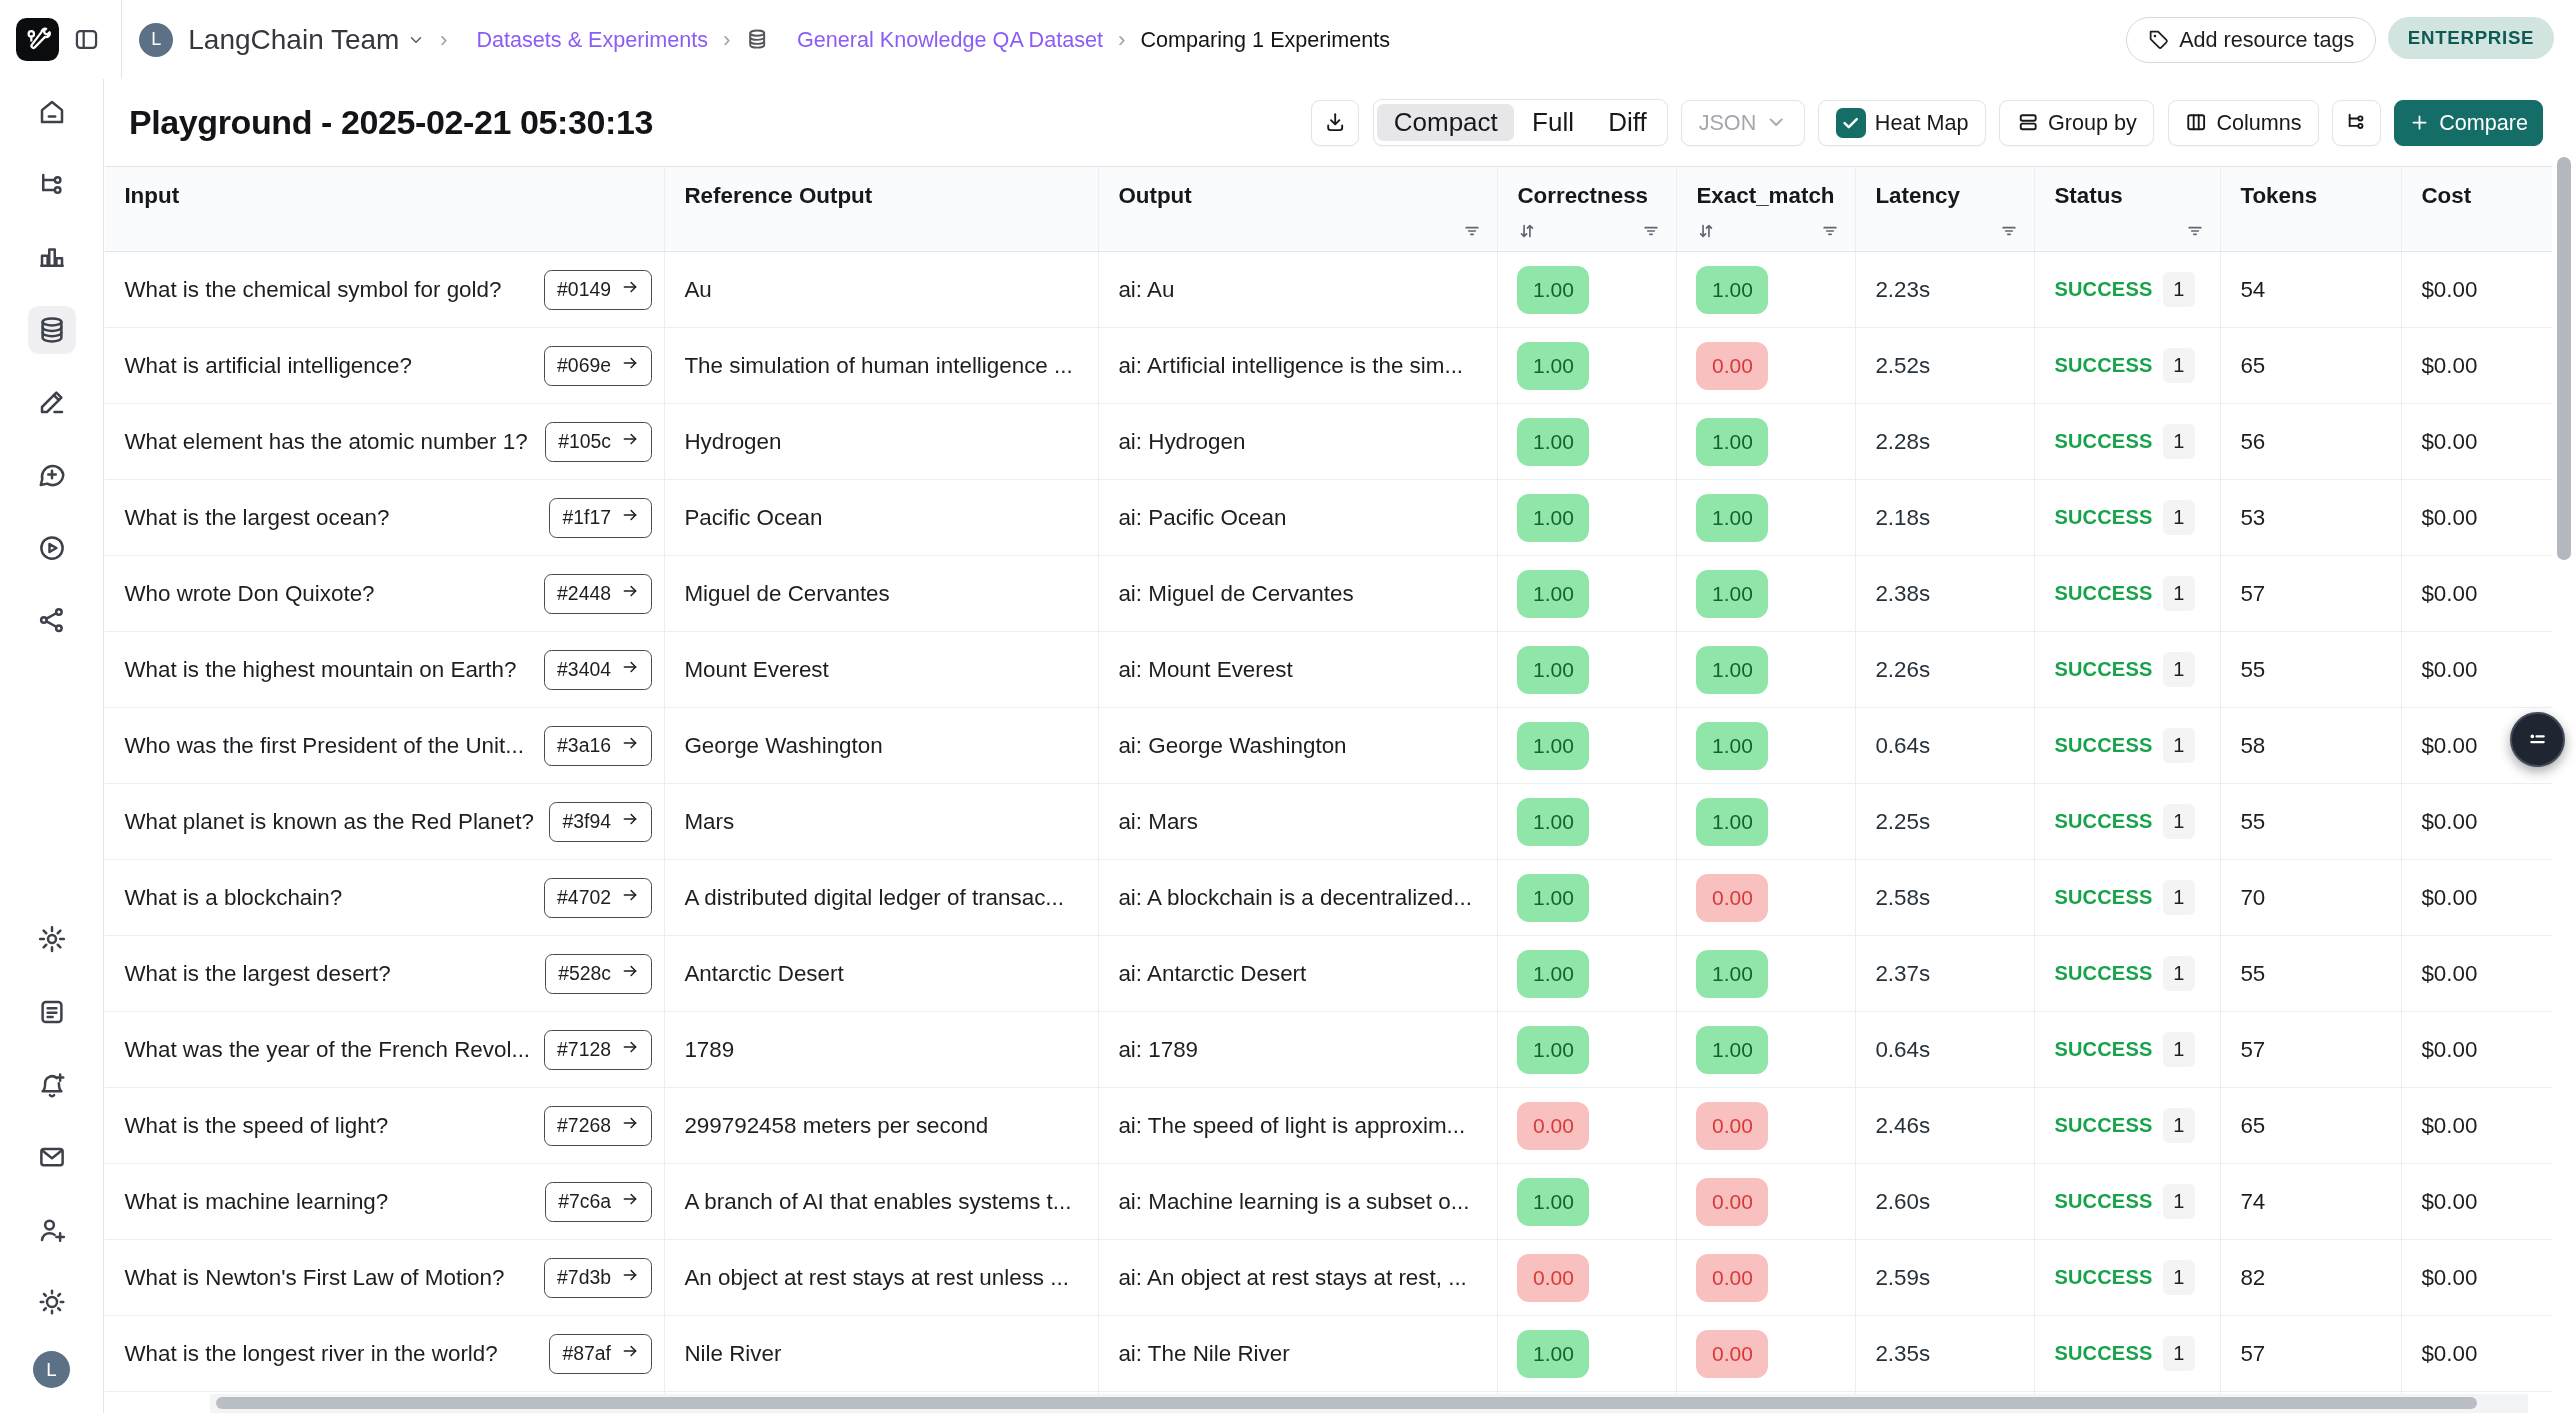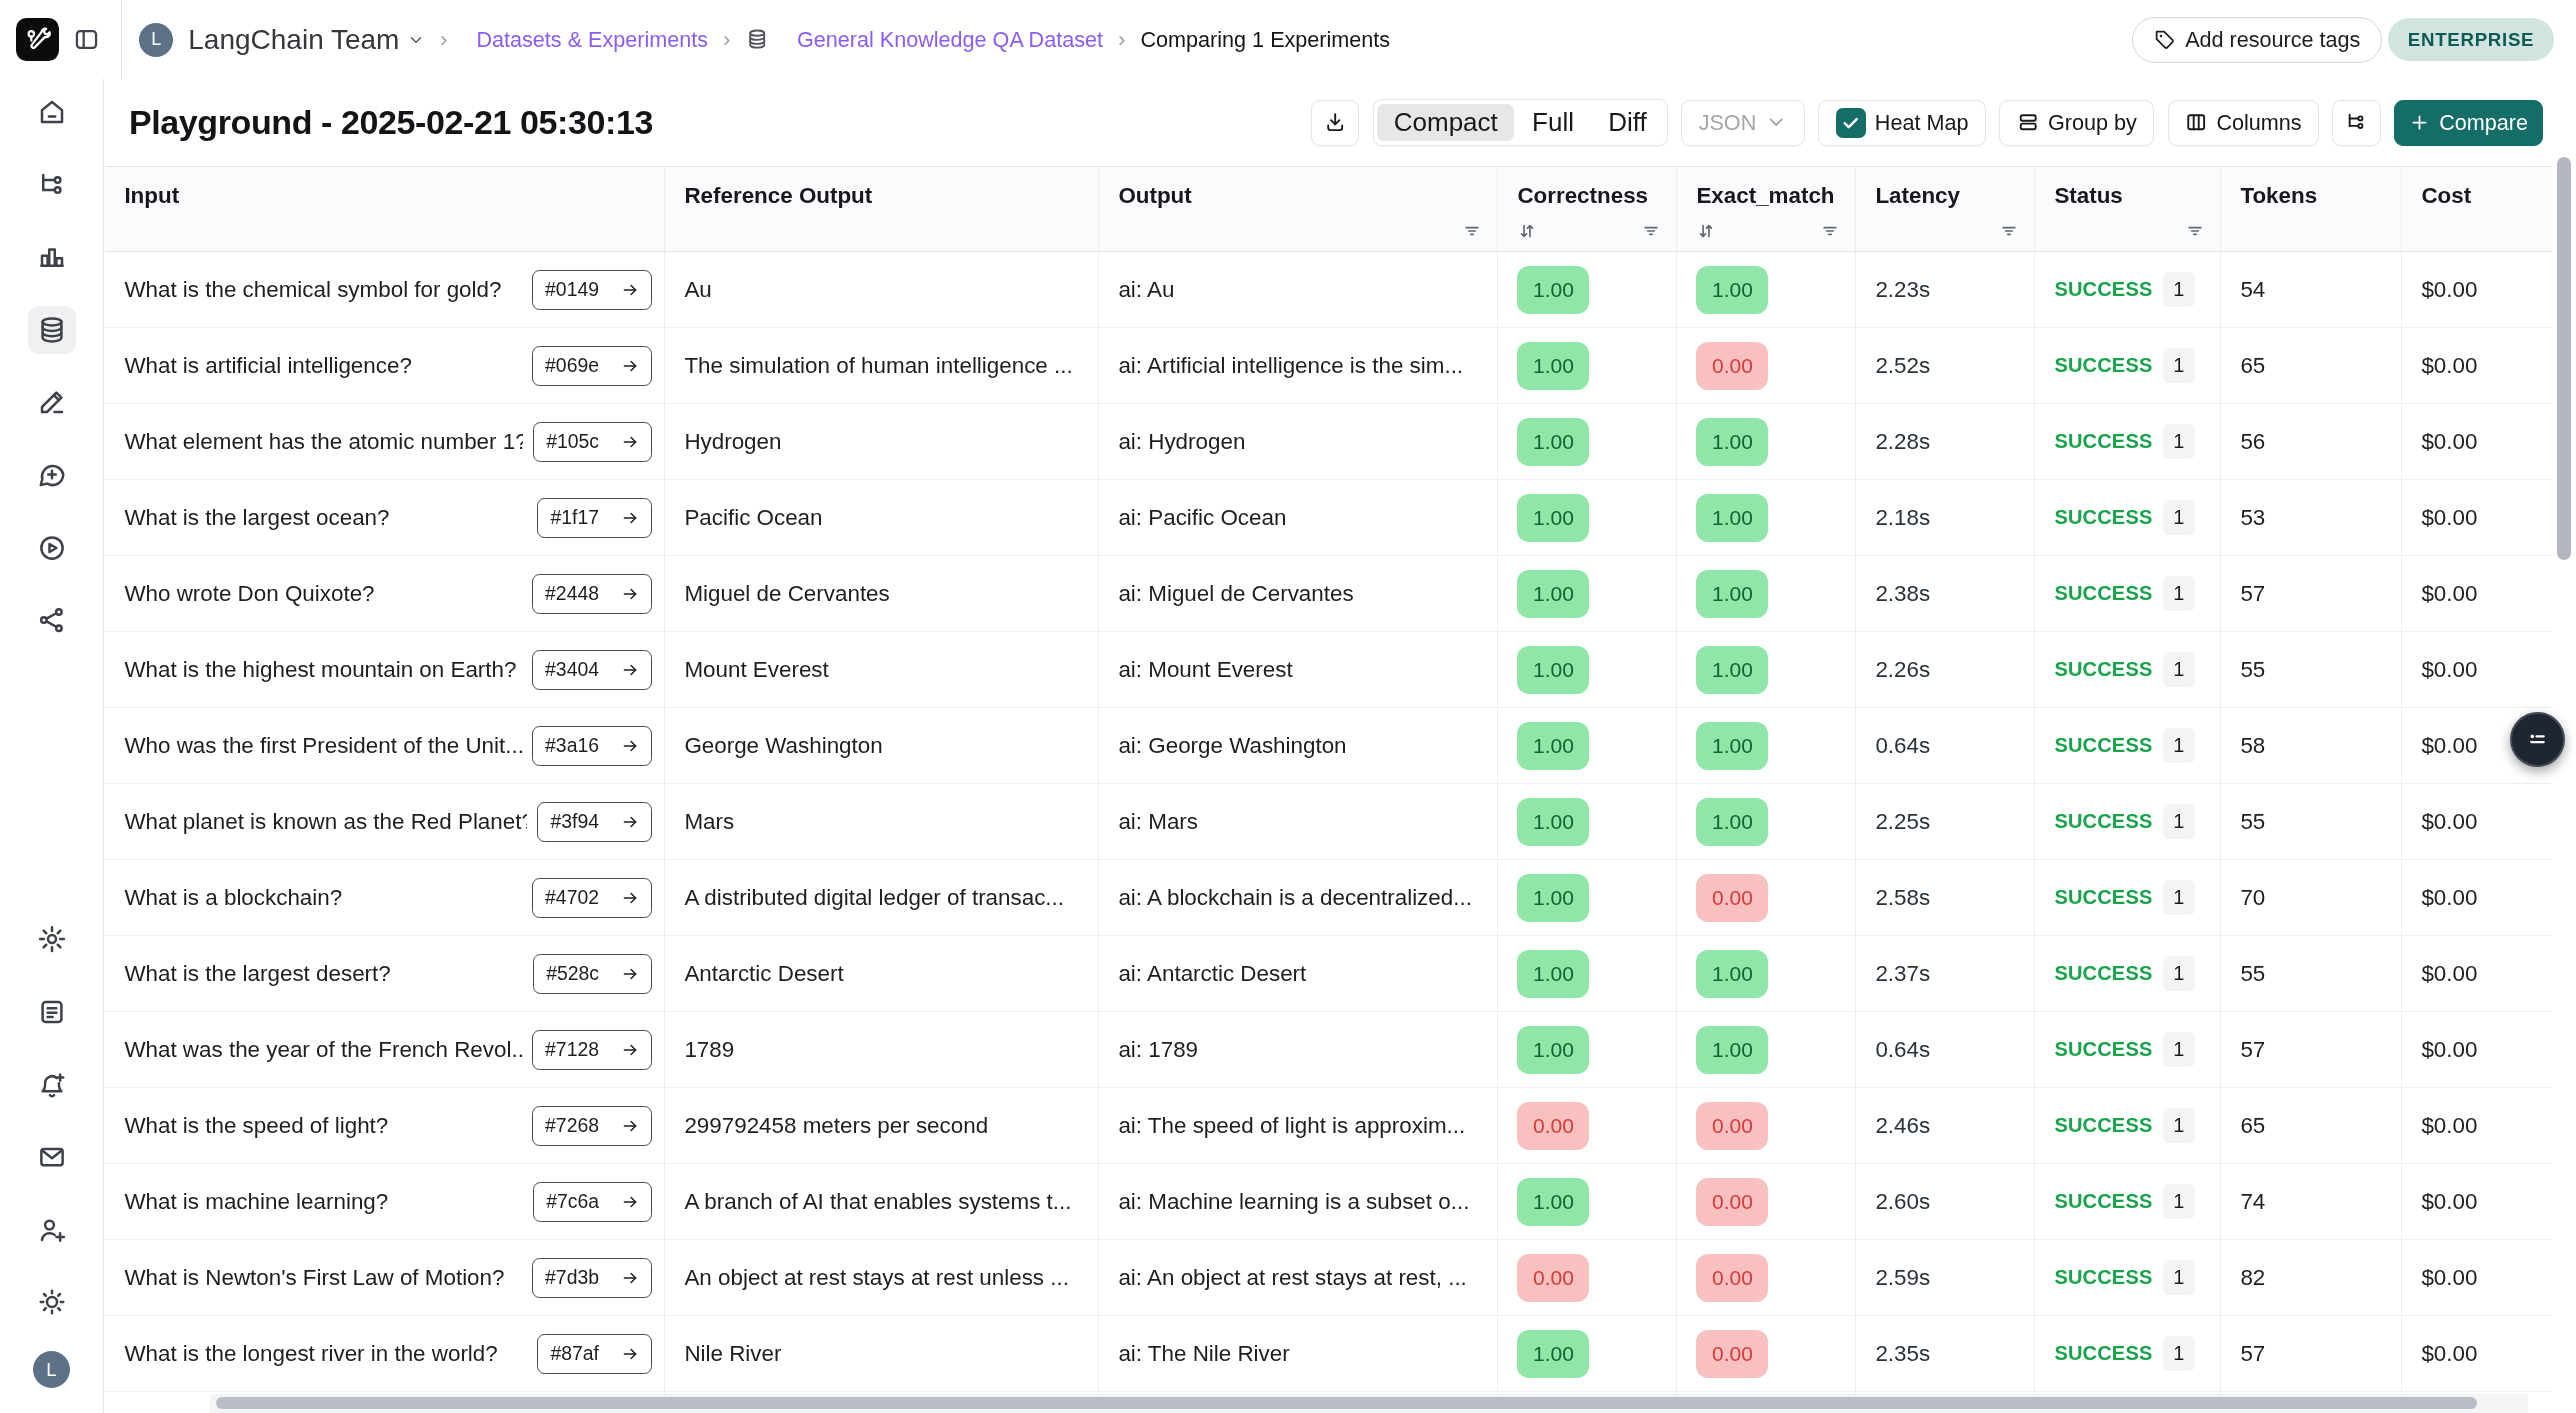--- a/index.html
+++ b/index.html
@@ -28,21 +28,21 @@
   .bc-avatar{width:34px;height:34px;border-radius:50%;background:#5c7086;color:#fff;
     display:flex;align-items:center;justify-content:center;font-size:18px;}
   .bc-team{display:flex;align-items:center;gap:7.5px;background:none;border:none;
     font-size:28px;color:#35373c;font-weight:500;cursor:pointer;font-family:inherit;}
   .bc-team .icon svg{width:18px;height:18px;color:#5a5b60;}
   .bc-sep{color:#9ca3af;font-size:22.4px;}
   .bc-link{color:#8b5cf6;text-decoration:none;cursor:pointer;margin-left:14px;}
   .bc-db{color:#55565c;}
   .bc-db svg{width:22.4px;height:22.4px;}
   .bc-current{color:#141519;}
-  .tb-right{display:flex;align-items:center;gap:6px;}
+  .tb-right{display:flex;align-items:flex-start;gap:12px;}
   .pill{display:flex;align-items:center;gap:10.4px;height:46px;padding:0 21px;border-radius:745px;
     border:0.7px solid #d6d6db;background:#fff;font-size:21.6px;color:#1c1e21;cursor:pointer;font-family:inherit;}
   .pill .icon svg{width:21px;height:21px;}
   .plan{background:var(--plan-bg);color:var(--plan-text);font-size:18.7px;font-weight:bold;
     letter-spacing:0.7px;padding:10.4px 19.4px;border-radius:745px;}
 
   
   .sidebar{position:absolute;top:79px;left:0;bottom:0;width:104px;background:#fff;
     border-right:0.7px solid var(--border2);display:flex;flex-direction:column;align-items:center;
     padding:9px 0 25px 0;}
@@ -90,21 +90,21 @@
   .th-icons.end{justify-content:flex-end;}
   .th-icons.both{justify-content:space-between;}
   .th-icons .icon svg{width:20px;height:20px;}
   .tr{height:76px;border-bottom:0.7px solid var(--border);background:#fff;}
   .tr.partial{height:9.7px;border-bottom:none;overflow:hidden;}
   .td{display:flex;align-items:center;padding-left:19.4px;border-right:0.7px solid var(--border);
     overflow:hidden;font-size:22.4px;color:#1c1e21;}
   .td:last-child{border-right:none;}
   .td.input{justify-content:space-between;padding-right:12px;gap:10.4px;}
   .q{white-space:nowrap;overflow:hidden;}
-  .chip{display:inline-flex;align-items:center;gap:22px;border:1.5px solid #474a52;border-radius:7.5px;
+  .chip{display:inline-flex;align-items:flex-start;gap:10px;border:1.5px solid #474a52;border-radius:7.5px;
     padding:7.5px 12px;background:#fff;font-size:19.4px;color:#1c1e21;cursor:pointer;font-family:inherit;flex:none;}
   .chip .icon svg{width:18px;height:18px;}
   .badge{display:inline-flex;align-items:center;justify-content:center;width:72px;height:48px;
     border-radius:12px;font-size:21px;font-weight:500;}
   .badge.good{background:var(--good-bg);color:var(--good-text);}
   .badge.bad{background:var(--bad-bg);color:var(--bad-text);}
   .lat{color:#27323c;}
   .success{color:var(--success);font-weight:bold;font-size:20px;letter-spacing:0.2px;}
   .count{background:#f4f4f5;border-radius:6px;padding:6px 10.4px;font-size:20px;color:#1c1e21;margin-left:10.4px;}
 

